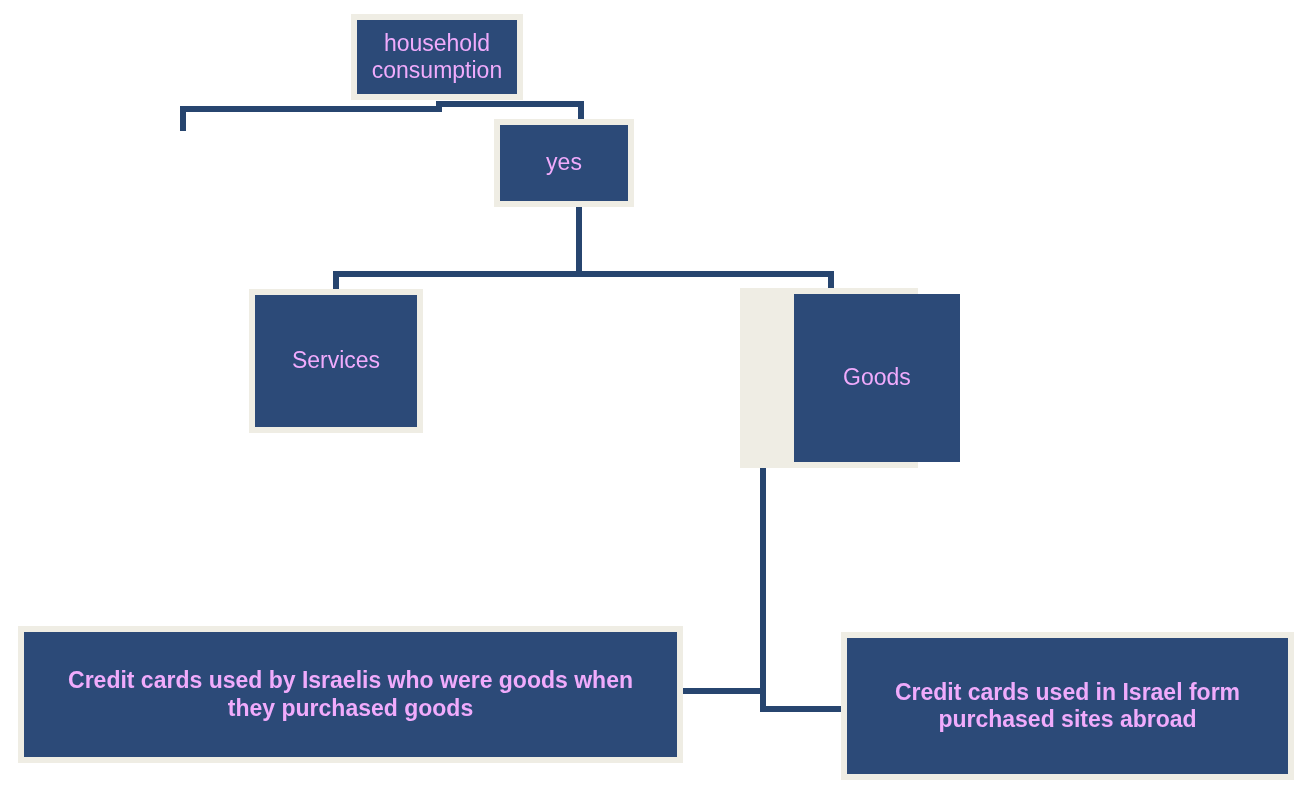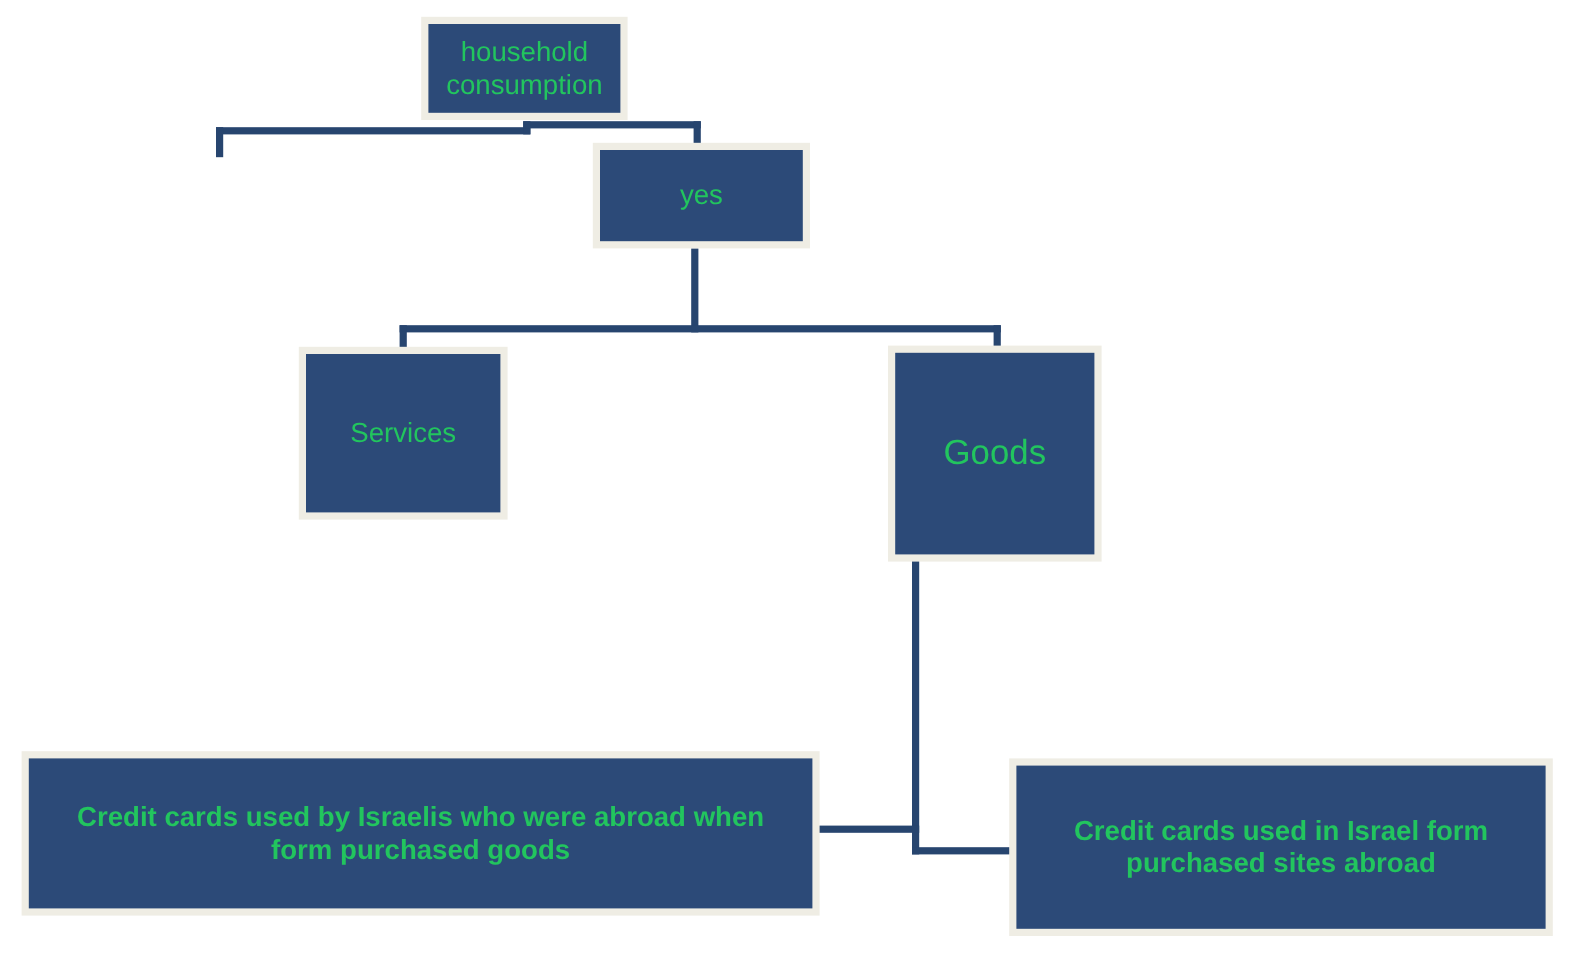--- a/index.html
+++ b/index.html
@@ -25,21 +25,21 @@
     box-sizing: border-box;
     background: #EFEDE4;
     padding: 6px;
     z-index: 3;
   }
   .node > .node-fill {
     width: 100%;
     height: 100%;
     box-sizing: border-box;
     background: #2C4A78;
-    color: #22c55e;
+    color: #f0abfc;
     display: flex;
     align-items: center;
     justify-content: center;
     text-align: center;
     line-height: 1.18;
     padding: 2px 6px;
     white-space: pre-line;
   }
 
   
@@ -49,28 +49,28 @@
     z-index: 1;
   }
 
   
   #node-household { left: 351px; top: 14px;  width: 172px; height: 86px;  }
   #node-household .node-fill { font-size: 23px; }
 
   #node-no        { left: 96px;  top: 129px; width: 174px; height: 86px;  }
   #node-no .node-fill { font-size: 21px; }
 
-  #node-yes       { left: 494px; top: 119px; width: 181px; height: 88px;  }
+  #node-yes       { left: 494px; top: 119px; width: 140px; height: 88px;  }
   #node-yes .node-fill { font-size: 23px; }
 
   #node-services  { left: 249px; top: 289px; width: 174px; height: 144px; }
   #node-services .node-fill { font-size: 23px; }
 
   #node-goods     { left: 740px; top: 288px; width: 178px; height: 180px; }
-  #node-goods .node-fill { font-size: 29px; }
+  #node-goods .node-fill { font-size: 23px; margin-left: 48px; }
 
   #node-cc-abroad { left: 18px;  top: 626px; width: 665px; height: 137px; }
   #node-cc-abroad .node-fill { font-size: 23px; font-weight: bold; padding: 2px 22px; }
 
   #node-cc-israel { left: 841px; top: 632px; width: 453px; height: 148px; }
   #node-cc-israel .node-fill { font-size: 23px; font-weight: bold; padding: 2px 18px; }
 </style>
 </head>
 <body>
 
@@ -109,20 +109,20 @@
 
   <div class="node" id="node-services">
     <div class="node-fill">Services</div>
   </div>
 
   <div class="node" id="node-goods">
     <div class="node-fill">Goods</div>
   </div>
 
   <div class="node" id="node-cc-abroad">
-    <div class="node-fill">Credit cards used by Israelis who were abroad when form purchased goods</div>
+    <div class="node-fill">Credit cards used by Israelis who were goods when they purchased goods</div>
   </div>
 
   <div class="node" id="node-cc-israel">
     <div class="node-fill">Credit cards used in Israel form purchased sites abroad</div>
   </div>
 
 </div>
 
 </body></html>

